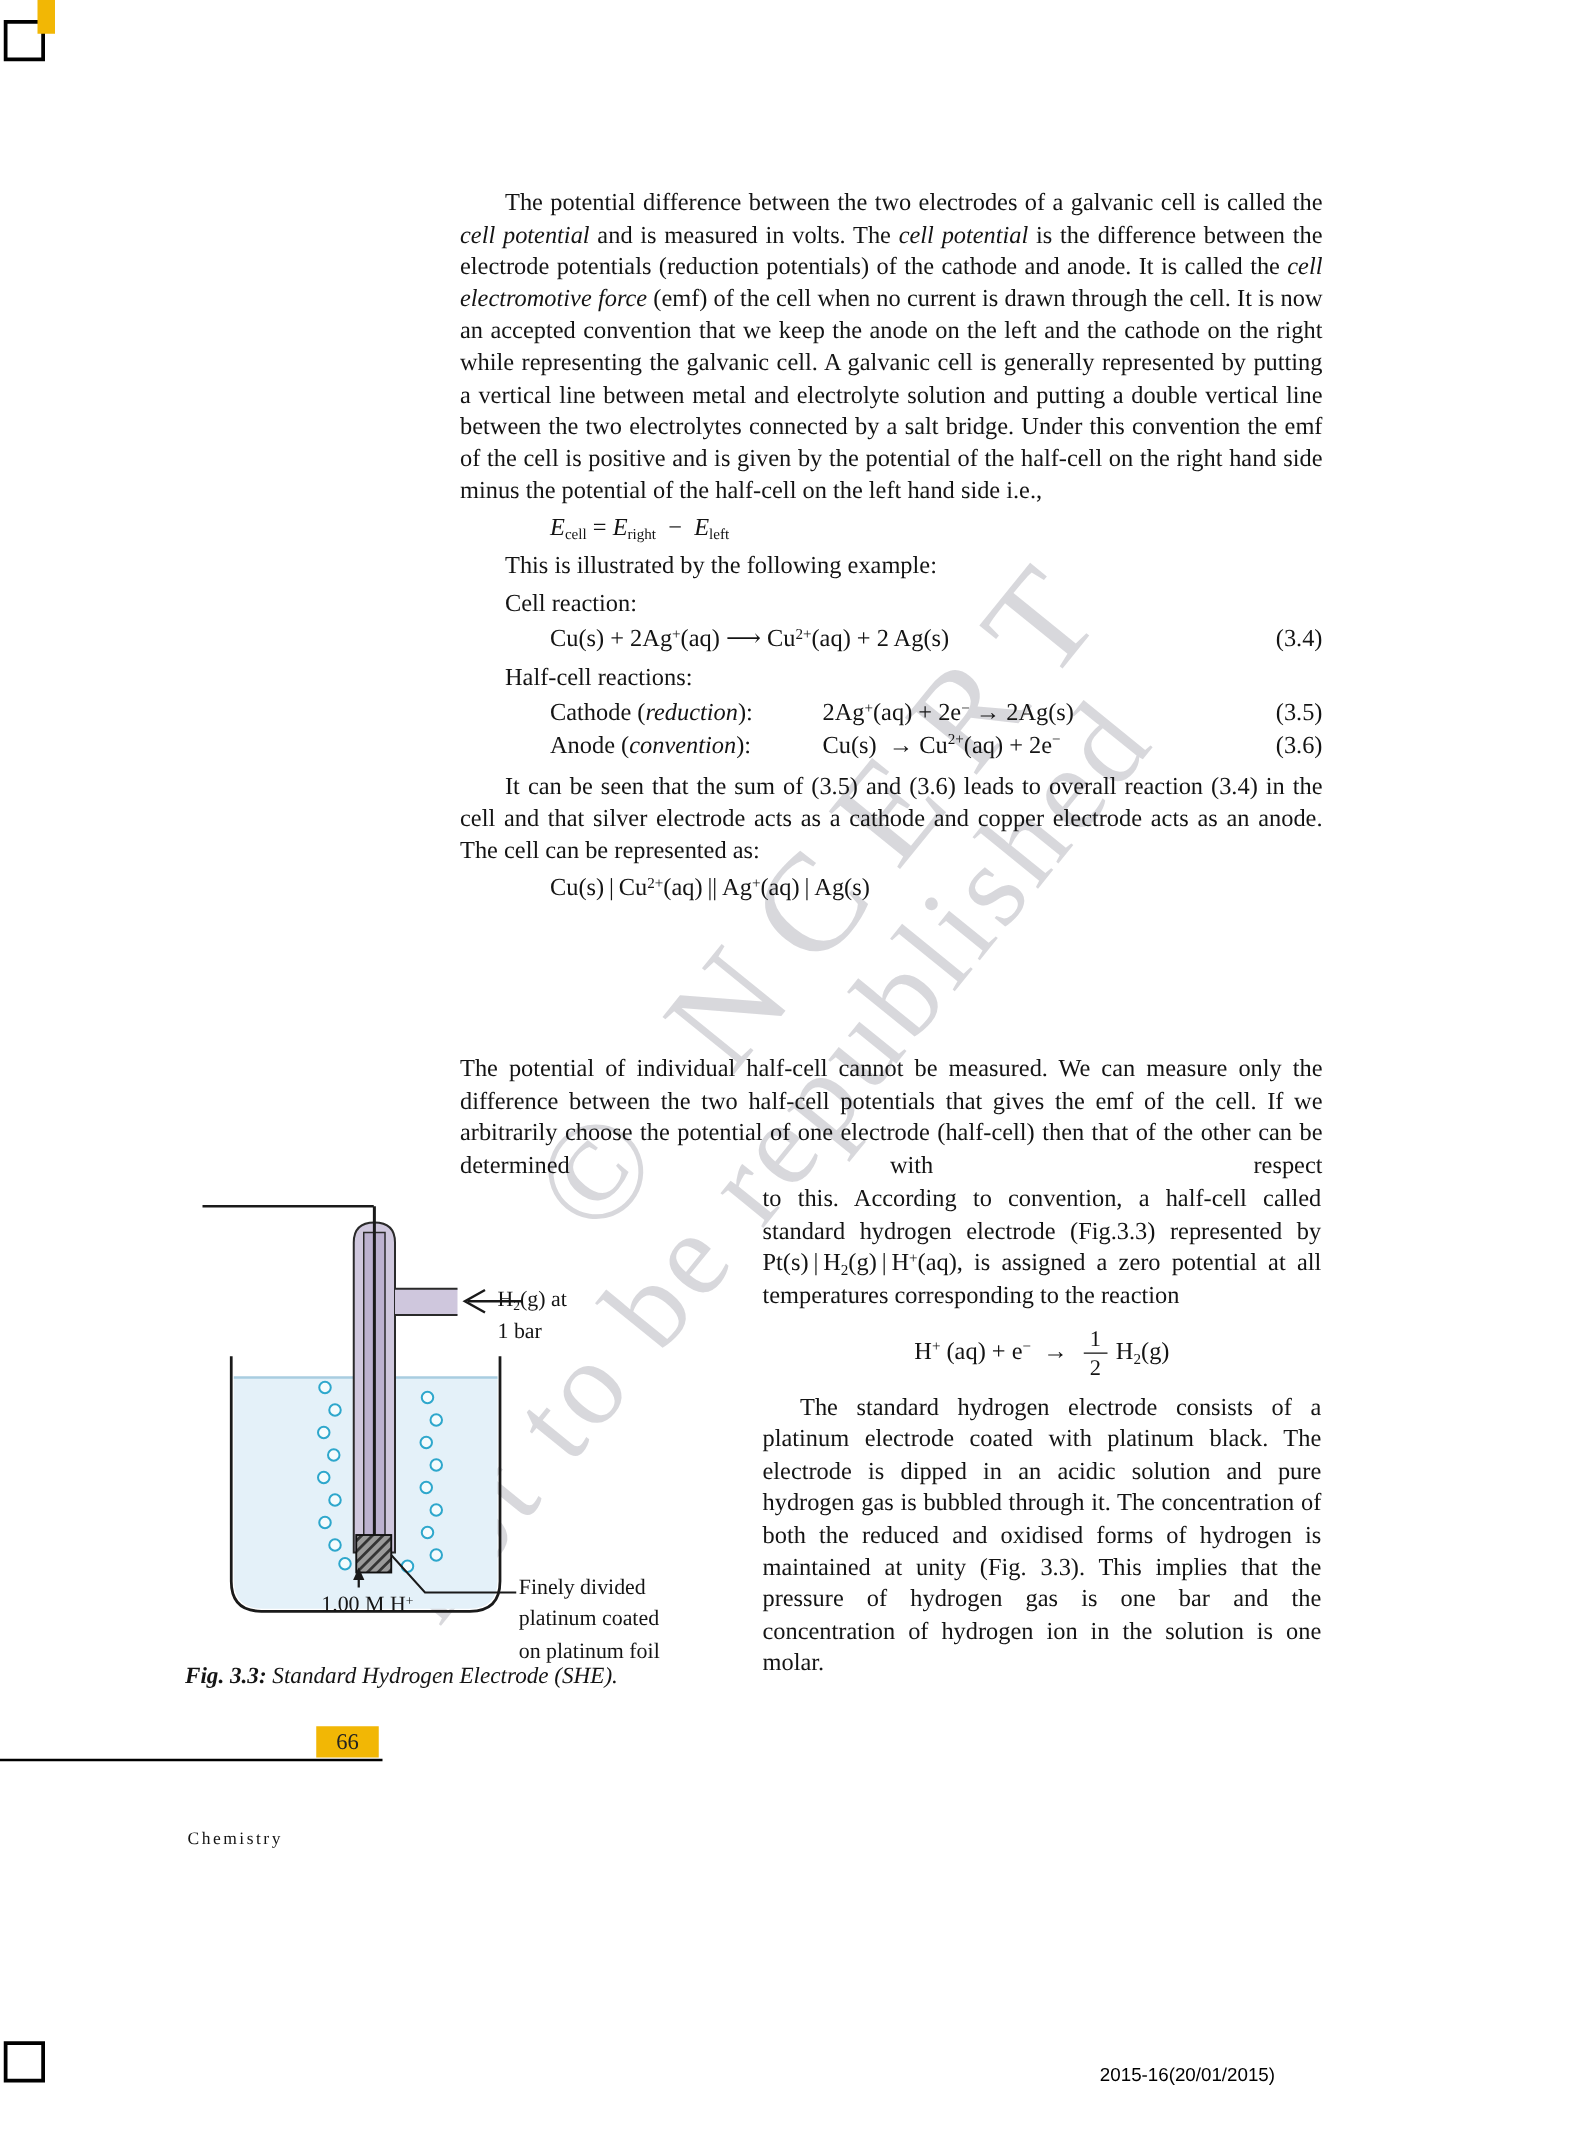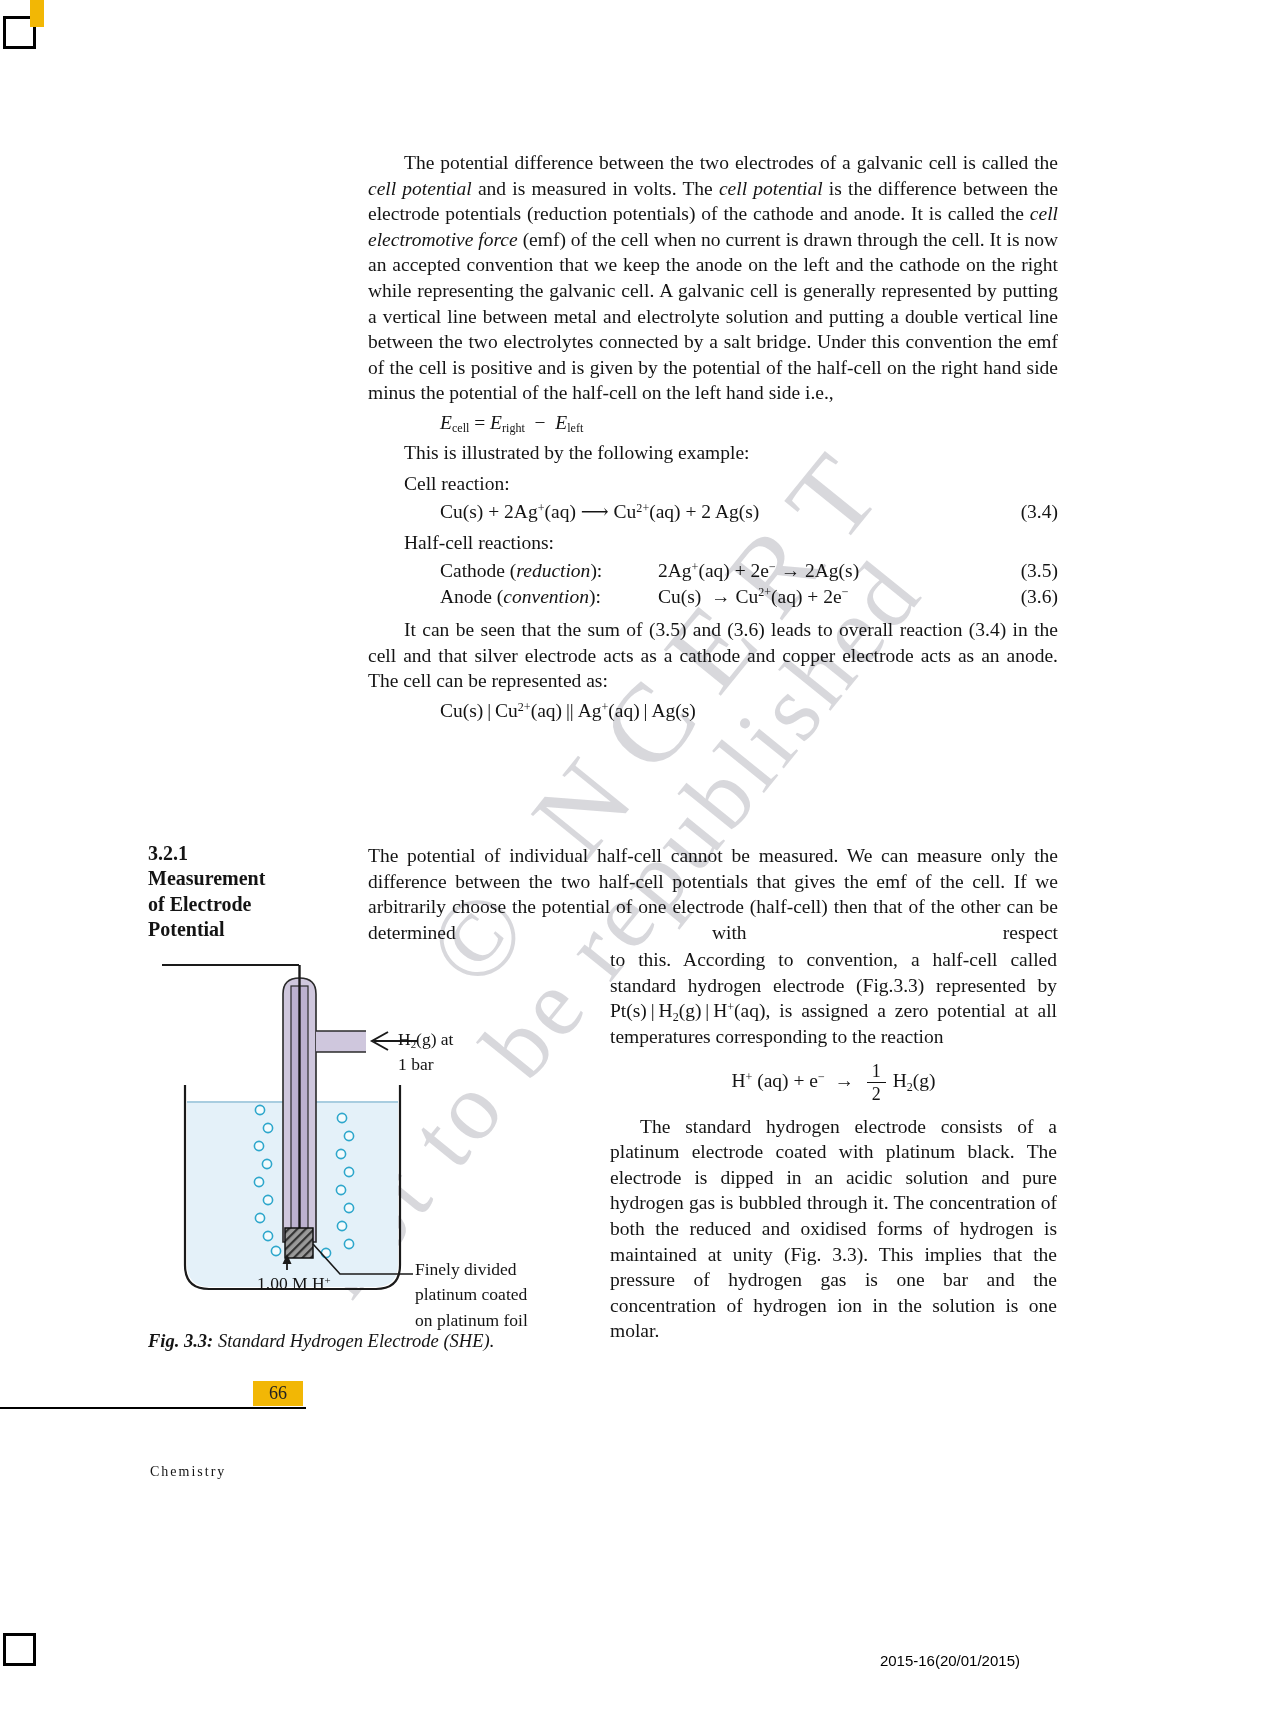--- a/index.html
+++ b/index.html
@@ -112,26 +112,20 @@
       <span class="rxnlabel">Anode (<i>convention</i>):</span>
       <span class="grow">Cu(s) &nbsp;→ Cu<sup>2+</sup>(aq) + 2e<sup>−</sup></span>
       <span class="eqnum">(3.6)</span>
     </div>
 
     <p class="indent just mt8">It can be seen that the sum of (3.5) and (3.6) leads to overall reaction (3.4) in the cell and that silver electrode acts as a cathode and copper electrode acts as an anode. The cell can be represented as:</p>
 
     <div class="eqline mt4">Cu(s) | Cu<sup>2+</sup>(aq) || Ag<sup>+</sup>(aq) | Ag(s)</div>
   </div>
 
-  <div id="section-head" class="abs z1">
-    <div>3.2.1</div>
-    <div>Measurement</div>
-    <div>of Electrode</div>
-    <div>Potential</div>
-  </div>
 
   <div id="para3-full" class="abs z1 tx">The potential of individual half-cell cannot be measured. We can measure only the difference between the two half-cell potentials that gives the emf of the cell. If we arbitrarily choose the potential of one electrode (half-cell) then that of the other can be determined with respect</div>
 
   <svg id="she-figure" width="460" height="395" viewBox="0 0 460 395">
     <defs>
       <pattern id="hatch" width="6" height="6" patternUnits="userSpaceOnUse" patternTransform="rotate(45)">
         <rect width="6" height="6" fill="#9a9a9a"></rect>
         <line x1="1" y1="0" x2="1" y2="6" stroke="#333" stroke-width="2.4"></line>
       </pattern>
     </defs>

